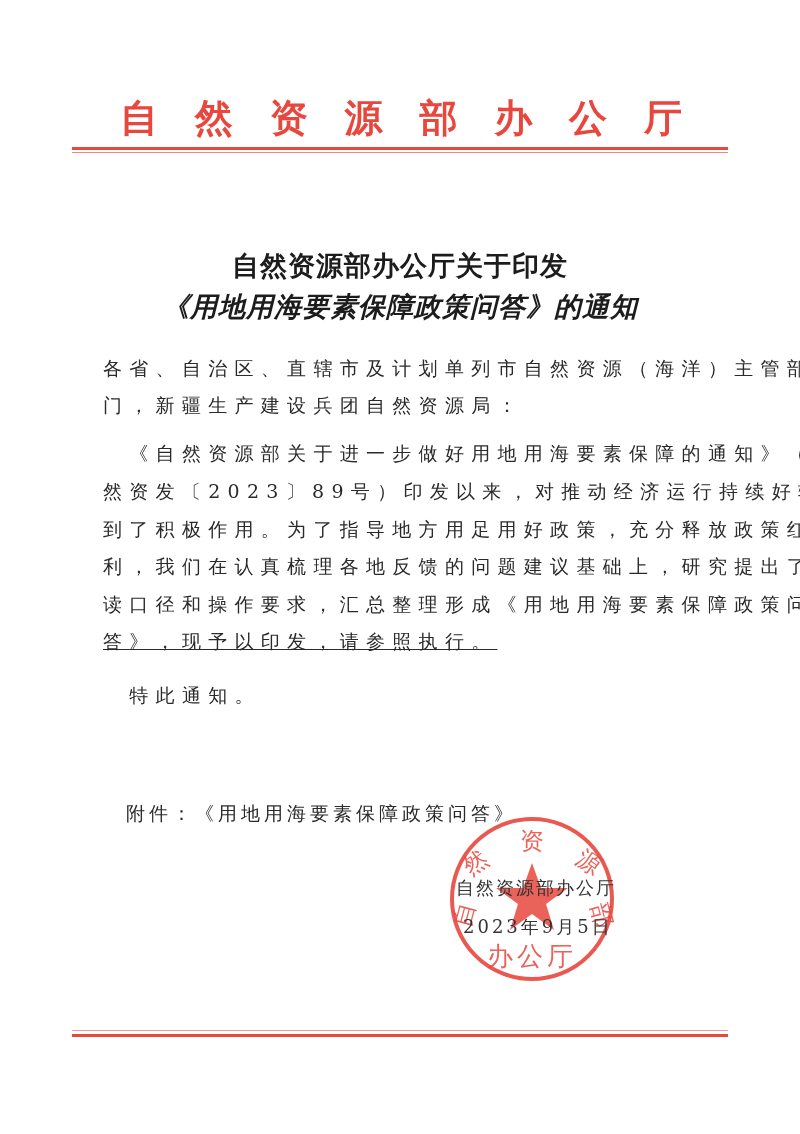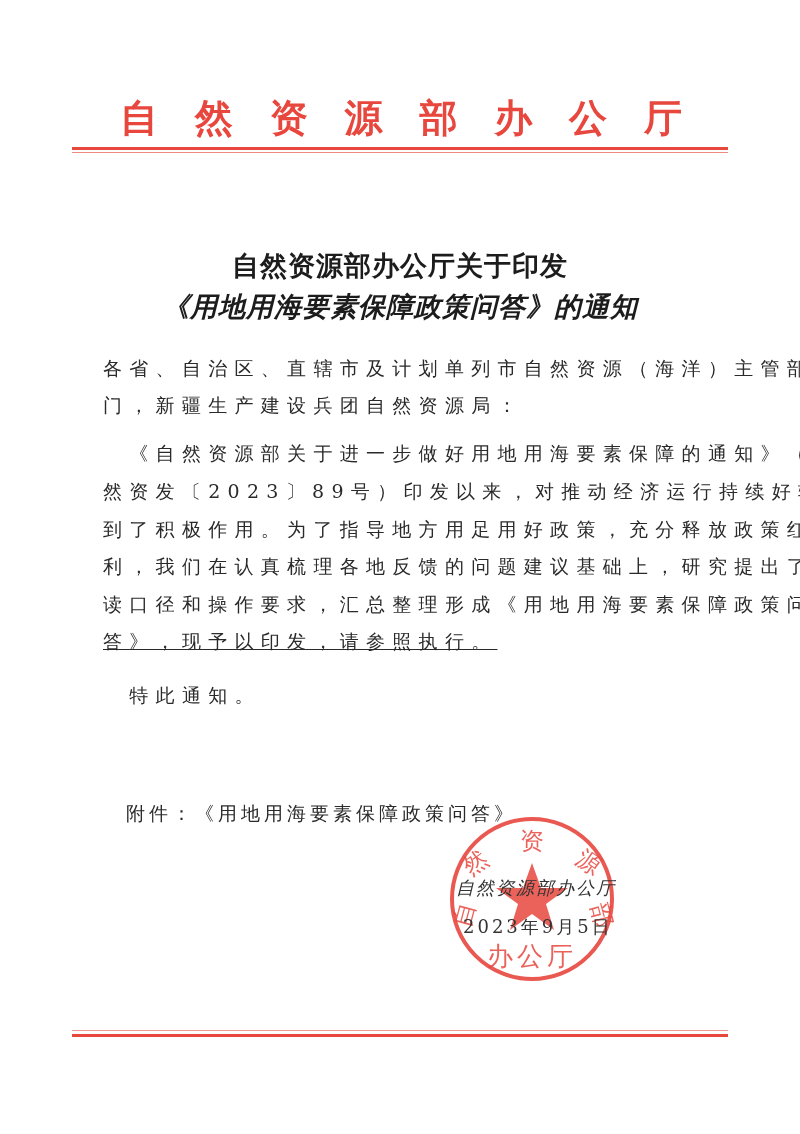--- a/index.html
+++ b/index.html
@@ -83,18 +83,18 @@
     <g fill="#e8473e" opacity="0.85" font-size="24" font-family="DejaVu Serif, serif" text-anchor="middle">
       <text x="32" y="54" transform="rotate(-35 32 54)">然</text>
       <text x="84" y="34">资</text>
       <text x="136" y="54" transform="rotate(35 136 54)">源</text>
       <text x="24" y="102" transform="rotate(-75 24 102)">自</text>
       <text x="146" y="102" transform="rotate(75 146 102)">部</text>
       <text x="84" y="150" font-size="26" letter-spacing="4">办公厅</text>
     </g>
   </svg>
 
-  <div class="sign-line" style="left:456px; top:876px;font-style:italic;">自然资源部办公厅</div>
+  <div class="sign-line" style="left:456px; top:876px;">自然资源部办公厅</div>
   <div class="sign-line" style="left:463px; top:915px; letter-spacing:3px;">2023年9月5日</div>
 
   <div class="rule-bot-thin"></div>
   <div class="rule-bot-thick"></div>
 </div>
 
 </body></html>

